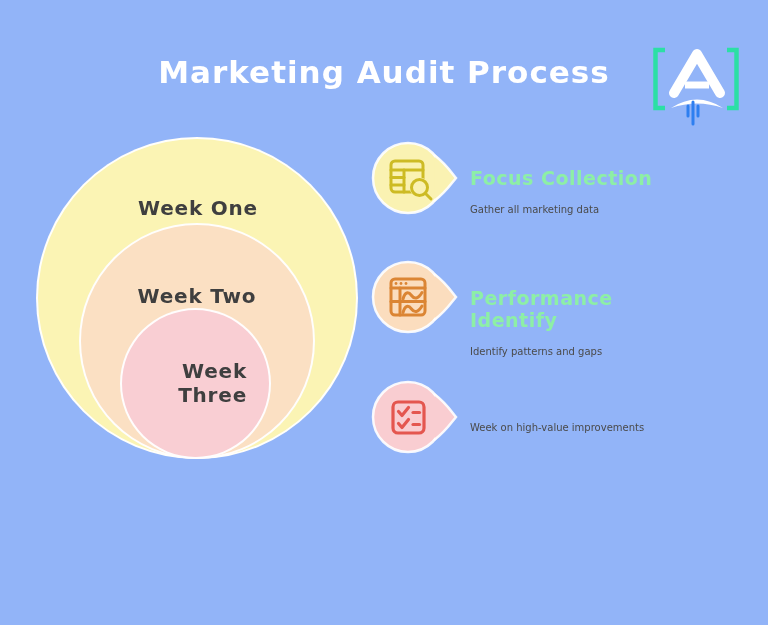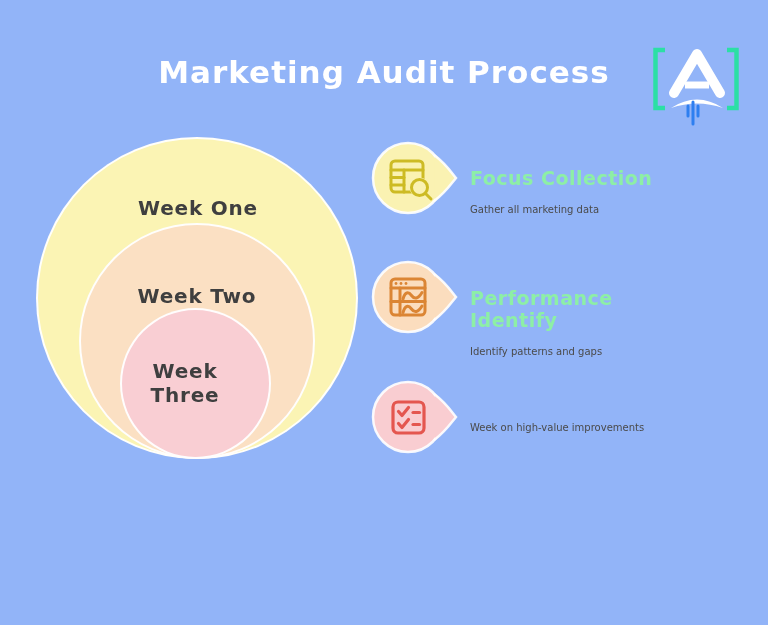--- a/index.html
+++ b/index.html
@@ -15,21 +15,21 @@
   .ring{position:absolute;border-radius:50%;border:2.5px solid rgba(255,255,255,0.95);box-sizing:border-box;}
   .ring-1{left:36px;top:137px;width:322px;height:322px;background:#FBF4B4;}
   .ring-2{left:79px;top:223px;width:236px;height:236px;background:#FBE0C3;}
   .ring-3{left:120px;top:308px;width:151px;height:151px;background:#F9CED3;}
   .ring-label{
     position:absolute;color:#3F3F3F;font-weight:bold;font-size:20px;
     letter-spacing:0.8px;text-align:center;line-height:24px;
   }
   .ring-label-1{left:98px;top:172px;width:200px;margin-top:24px;}
   .ring-label-2{left:97px;top:257px;width:200px;margin-top:27px;}
-  .ring-label-3{left:134px;top:359px;width:102px;}
+  .ring-label-3{left:145px;top:359px;width:102px;text-align:right;}
   .bubble-svg{position:absolute;left:368px;width:92px;height:78px;}
   .bubble-1{top:140px;}
   .bubble-2{top:259px;}
   .bubble-3{top:379px;}
   .step-text{position:absolute;left:470px;width:232px;}
   .step-text-1{top:167px;}
   .step-text-2{top:287px;}
   .step-text-3{top:407px;}
   .step-title{font-size:19px;font-weight:bold;color:#8DEFA6;letter-spacing:0.5px;}
   .step-desc{margin-top:10px;font-size:10px;color:#4A4A4A;line-height:21px;}

